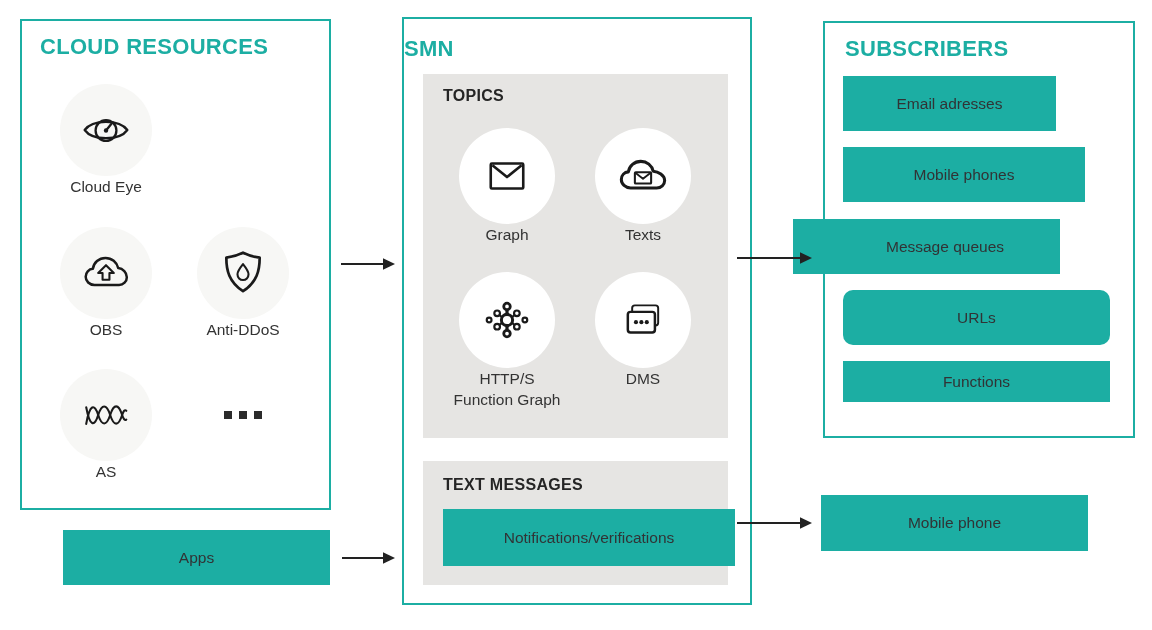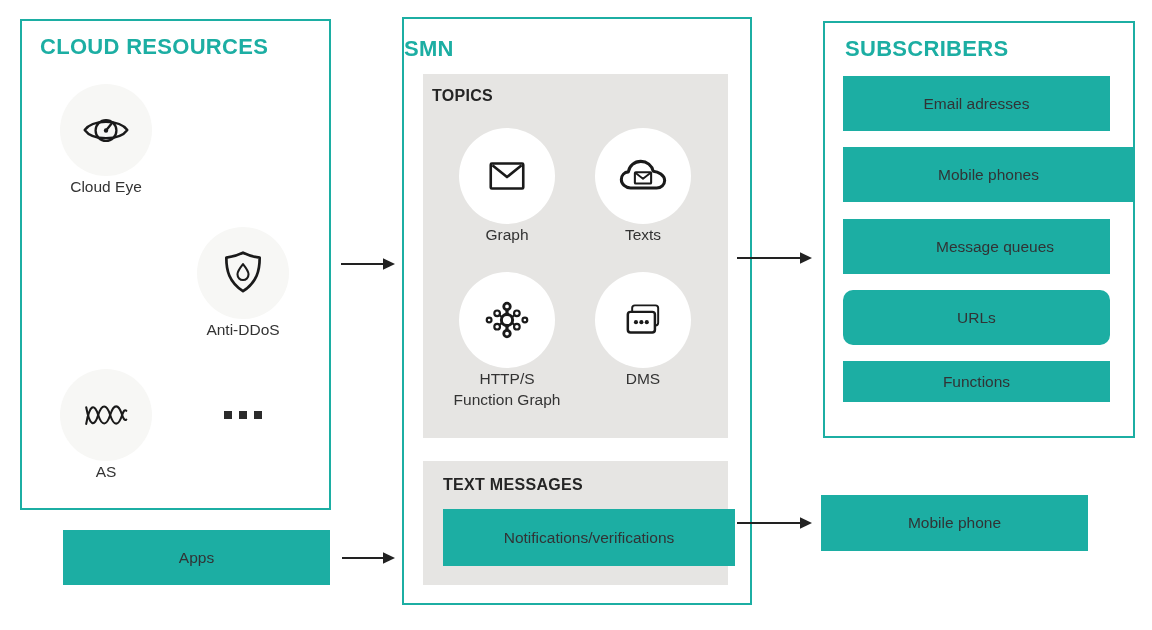--- a/index.html
+++ b/index.html
@@ -48,20 +48,29 @@
         <path d="M3.5 24 C11 13.5 37 13.5 44.5 24 C37 34.5 11 34.5 3.5 24 Z"></path>
         <circle cx="24" cy="24.5" r="10"></circle>
         <circle cx="24" cy="24.5" r="2.1" fill="#1A1A1A" stroke="none"></circle>
         <line x1="24" y1="24.5" x2="30.2" y2="16.8"></line>
       </svg>
     </div>
     <div class="item-label">Cloud Eye</div>
   </div>
 
 
+  <div class="item" style="left:31px;top:227px;">
+    <div class="circle light">
+      <svg class="icon" width="50" height="50" viewBox="0 0 48 48" fill="none" stroke="#1A1A1A" stroke-width="2.4" stroke-linecap="round" stroke-linejoin="round">
+        <path d="M13 35.5 C8 35.5 4.5 31.8 4.5 27.5 C4.5 23.5 7.5 20.3 11.4 20 C12.2 14 17.2 9.5 23.5 9.5 C29.5 9.5 34.5 13.7 35.7 19.3 C40.3 19.7 44 23.5 44 28 C44 32.2 40.7 35.5 36.5 35.5 Z"></path>
+        <path stroke-width="2" d="M24 16.5 L31.5 24 L27.3 24 L27.3 30.5 L20.7 30.5 L20.7 24 L16.5 24 Z"></path>
+      </svg>
+    </div>
+    <div class="item-label">OBS</div>
+  </div>
 
   <div class="item" style="left:168px;top:227px;">
     <div class="circle light">
       <svg class="icon" width="50" height="50" viewBox="0 0 48 48" fill="none" stroke="#1A1A1A" stroke-width="2.6" stroke-linecap="round" stroke-linejoin="round">
         <path d="M24 4.5 C29 7 34.5 8.5 40 9.3 C40 21.5 37.5 32.5 24 41.5 C10.5 32.5 8 21.5 8 9.3 C13.5 8.5 19 7 24 4.5 Z"></path>
         <path stroke-width="2" d="M24 15.5 C27.2 19.5 29.3 22.2 29.3 25.2 C29.3 28.4 26.9 30.8 24 30.8 C21.1 30.8 18.7 28.4 18.7 25.2 C18.7 22.2 20.8 19.5 24 15.5 Z"></path>
       </svg>
     </div>
     <div class="item-label">Anti-DDoS</div>
   </div>
@@ -83,21 +92,21 @@
   </div>
 
   <div class="teal-btn" style="left:63px;top:530px;width:267px;height:55px;">
     <span>Apps</span>
   </div>
 
   <div class="frame" style="left:402px;top:17px;width:350px;height:588px;"></div>
   <div class="frame-title" style="left:404px;top:38px;">SMN</div>
 
   <div class="gray-panel" style="left:423px;top:74px;width:305px;height:364px;"></div>
-  <div class="panel-title" style="left:432px;top:88px;">TOPICS</div>
+  <div class="panel-title" style="left:443px;top:88px;">TOPICS</div>
 
   <div class="item" style="left:432px;top:128px;">
     <div class="circle white">
       <svg class="icon" width="52" height="52" viewBox="0 0 48 48" fill="none" stroke="#1A1A1A" stroke-width="2.4" stroke-linejoin="round">
         <rect x="9" y="12.5" width="30" height="23" rx="1"></rect>
         <path d="M10.5 14 L24 25 L37.5 14"></path>
       </svg>
     </div>
     <div class="item-label">Graph</div>
   </div>
@@ -151,27 +160,27 @@
 
   <div class="gray-panel" style="left:423px;top:461px;width:305px;height:124px;"></div>
   <div class="panel-title" style="left:443px;top:477px;">TEXT MESSAGES</div>
   <div class="teal-btn" style="left:443px;top:509px;width:292px;height:57px;">
     <span>Notifications/verifications</span>
   </div>
 
   <div class="frame" style="left:823px;top:21px;width:312px;height:417px;"></div>
   <div class="frame-title" style="left:845px;top:38px;">SUBSCRIBERS</div>
 
-  <div class="teal-btn" style="left:843px;top:76px;width:267px;height:55px;text-align:center;">
+  <div class="teal-btn" style="left:843px;top:76px;width:213px;height:55px;text-align:center;">
     <span>Email adresses</span>
   </div>
-  <div class="teal-btn" style="left:843px;top:147px;width:291px;height:55px;">
+  <div class="teal-btn" style="left:843px;top:147px;width:242px;height:55px;">
     <span>Mobile phones</span>
   </div>
-  <div class="teal-btn" style="left:843px;top:219px;width:267px;height:55px;padding-left:37px;">
+  <div class="teal-btn" style="left:793px;top:219px;width:267px;height:55px;padding-left:37px;">
     <span>Message queues</span>
   </div>
   <div class="teal-btn" style="left:843px;top:290px;width:267px;height:55px;border-radius:10px;">
     <span>URLs</span>
   </div>
   <div class="teal-btn" style="left:843px;top:361px;width:267px;height:41px;">
     <span>Functions</span>
   </div>
 
   <div class="teal-btn" style="left:821px;top:495px;width:267px;height:56px;">

